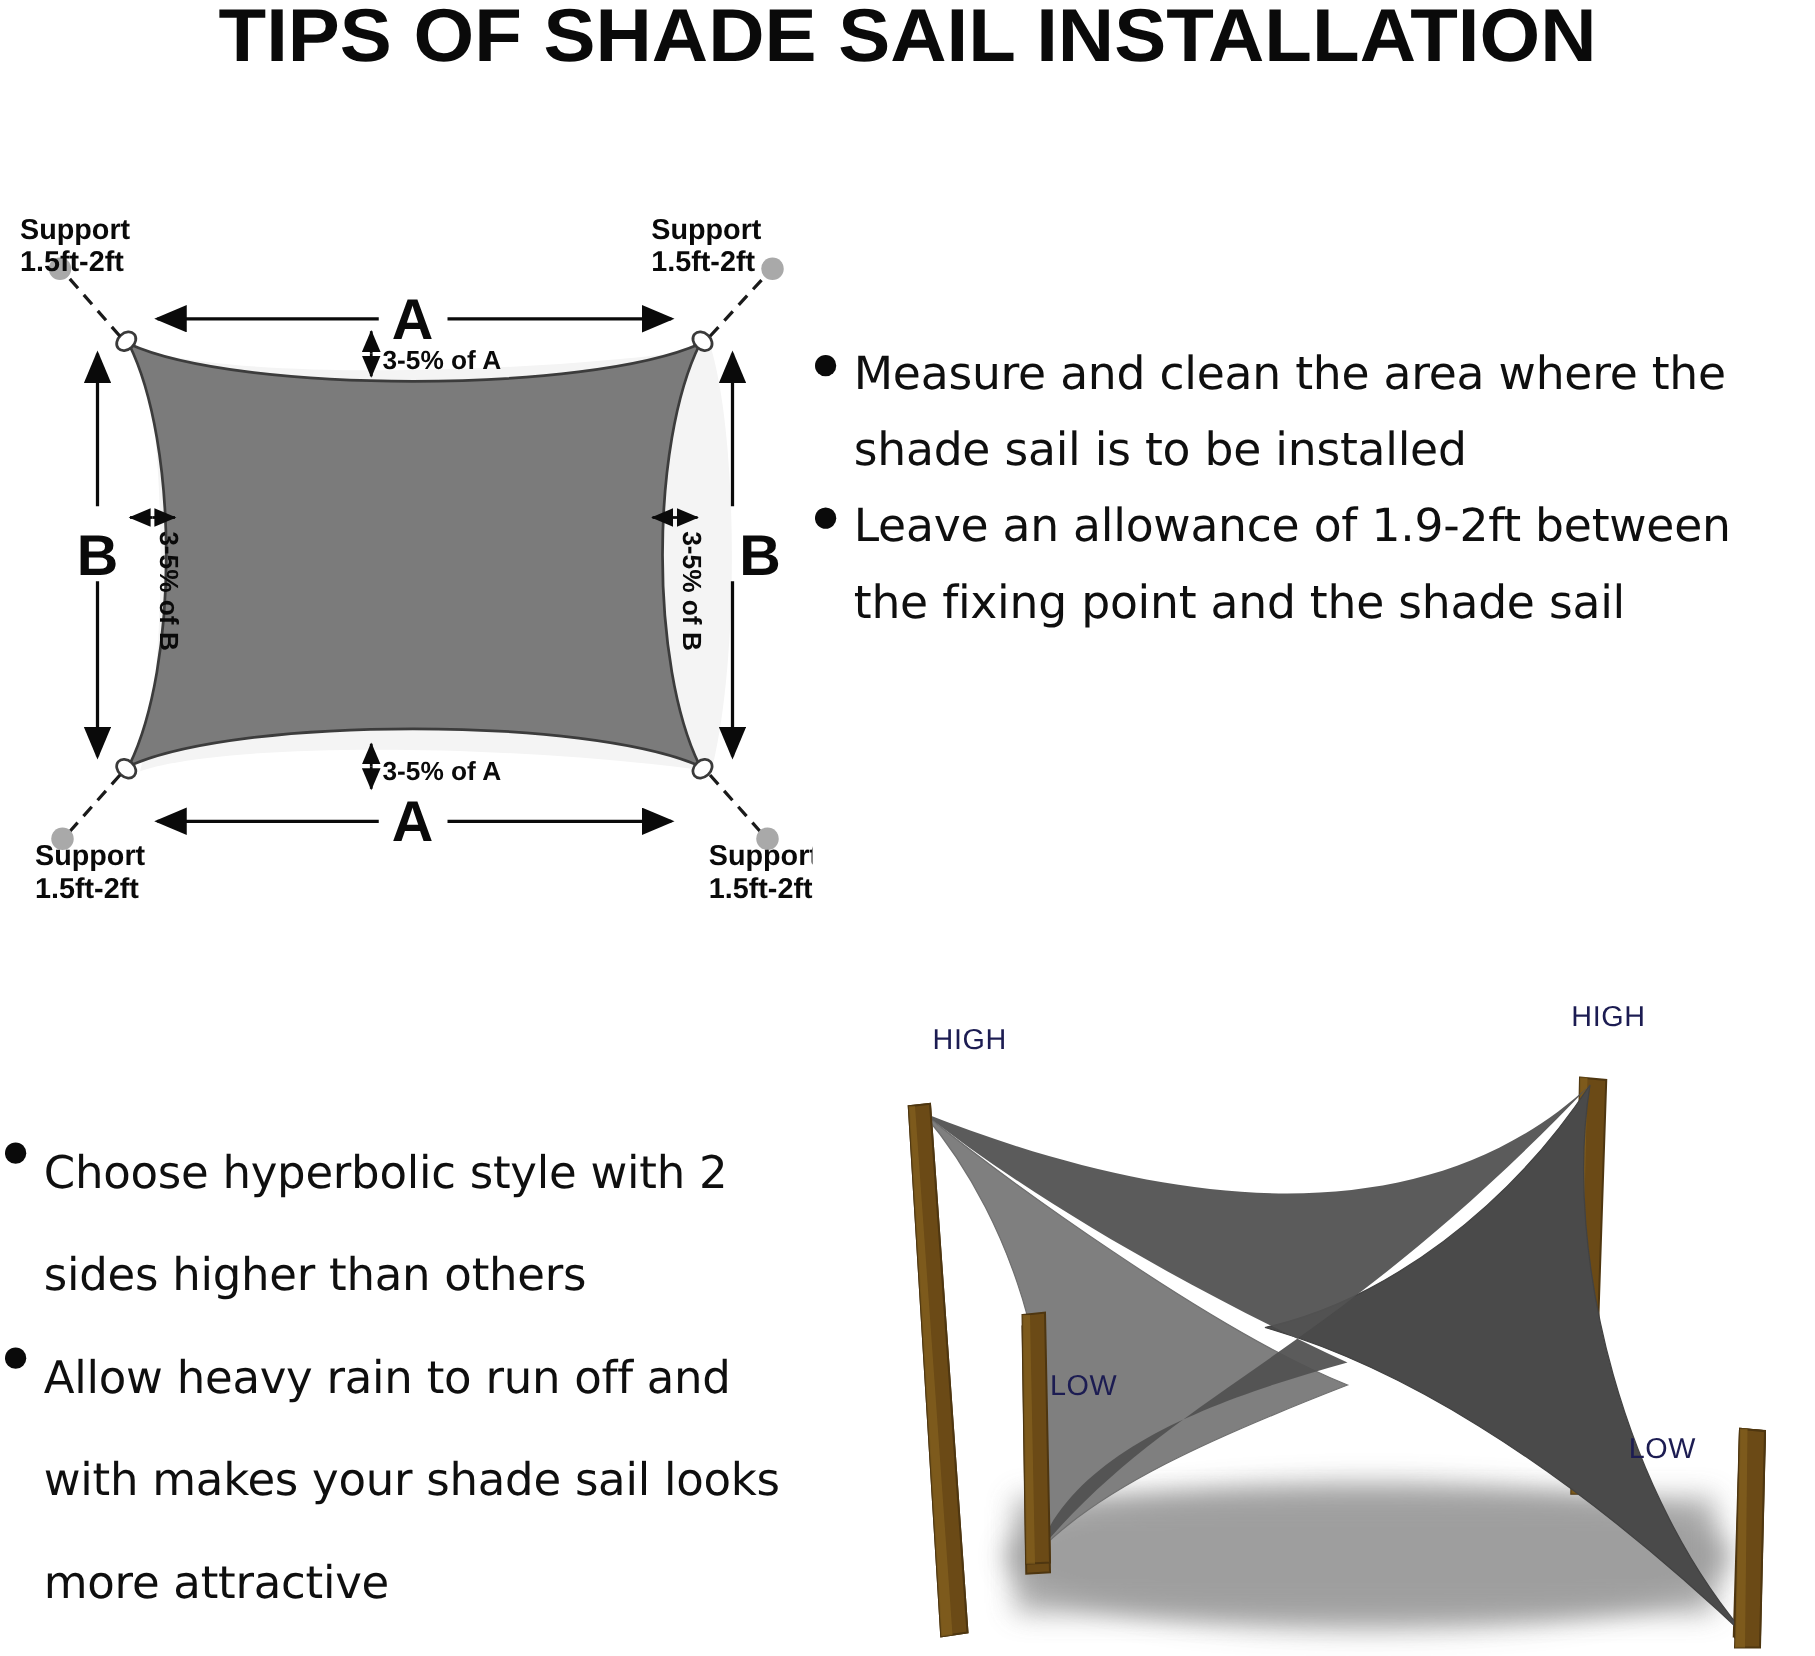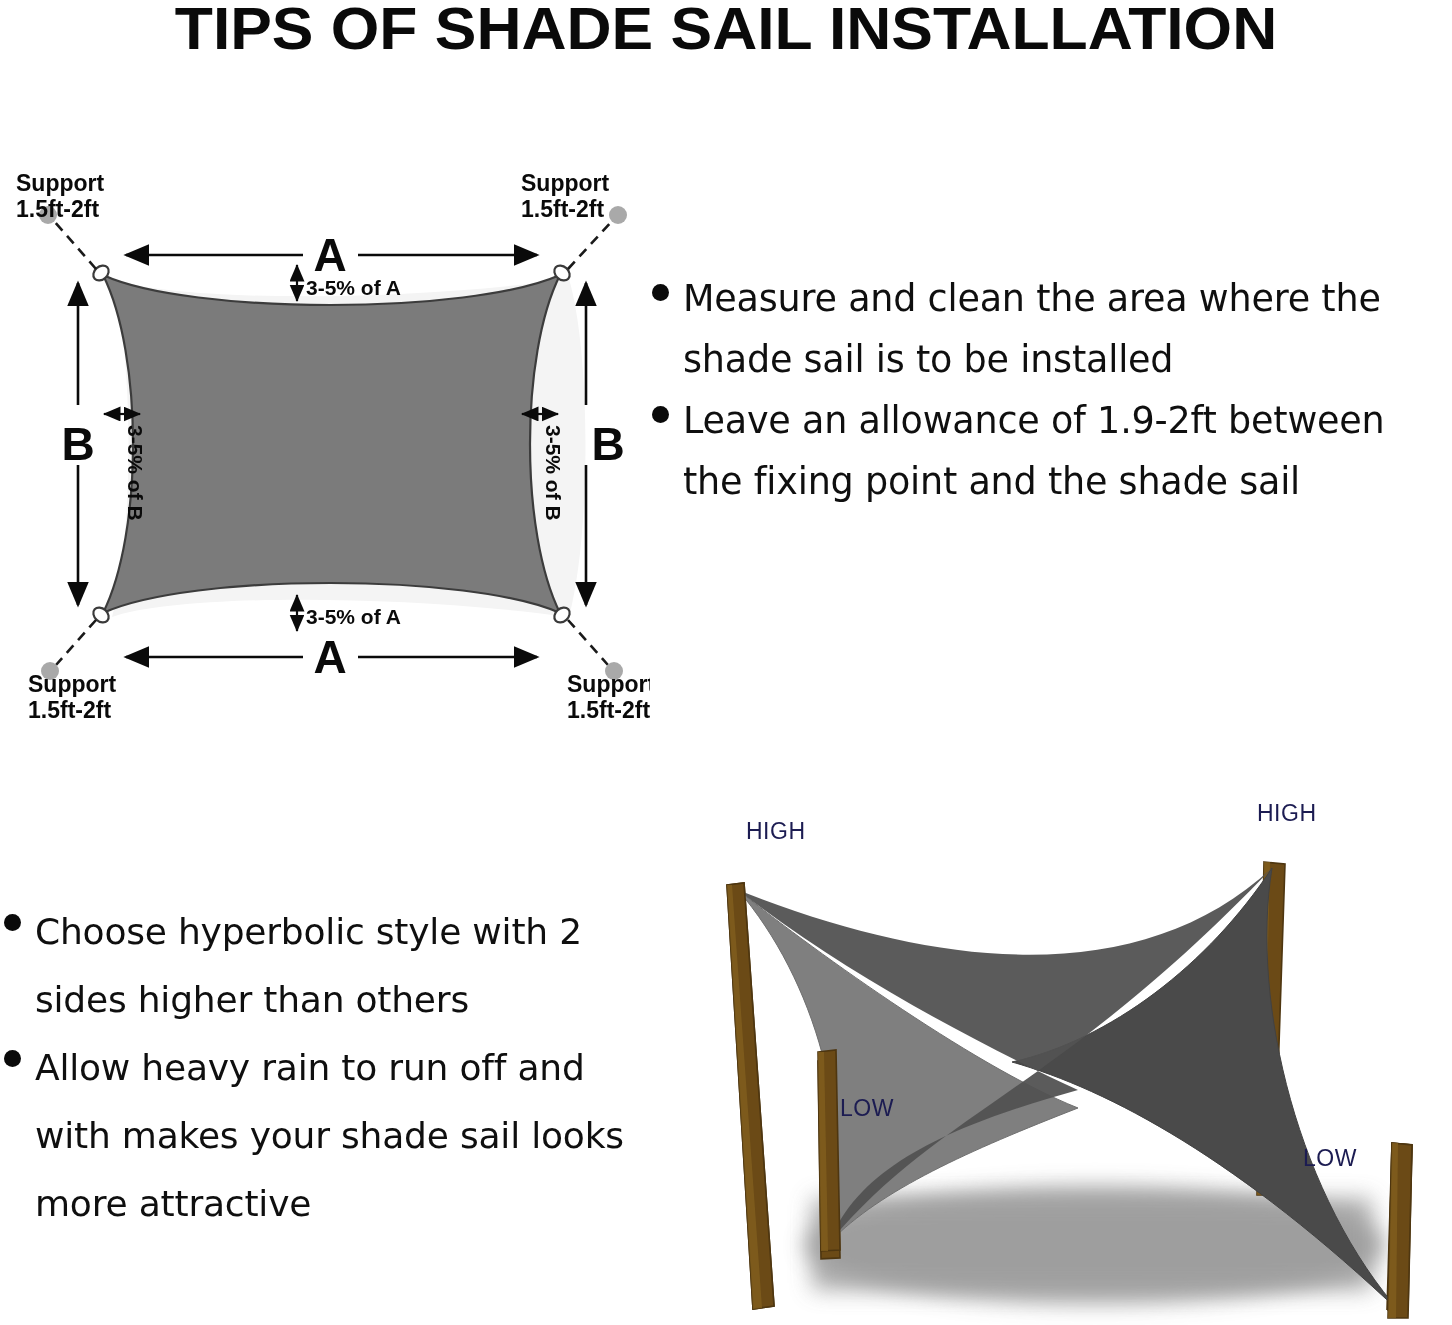--- a/index.html
+++ b/index.html
@@ -27,21 +27,21 @@
     background:#0a0a0a;margin-top:16px;margin-right:14px;
   }
   .bul .txt{
     font-family:"DejaVu Sans","Liberation Sans",sans-serif;
     font-size:36.5px;line-height:61px;color:#0f0f0f;
     letter-spacing:-0.2px;
   }
   #tips-top{left:652px;top:268px;width:800px;}
   #tips-top .bul{margin-bottom:0px;}
   #tips-bottom{left:4px;top:898px;width:620px;}
-  #tips-bottom .txt{font-size:36px;line-height:68px;}
+  #tips-bottom .txt{font-size:36px;line-height:82px;}
 
   
   #hyper-diagram{position:absolute;left:640px;top:790px;width:812px;height:535px;}
   #hyper-diagram svg{display:block;}
   .hlabel{
     position:absolute;
     font-family:Liberation Sans, sans-serif;
     font-size:23px;color:#1c1c52;letter-spacing:0.5px;white-space:nowrap;
   }
 </style>

